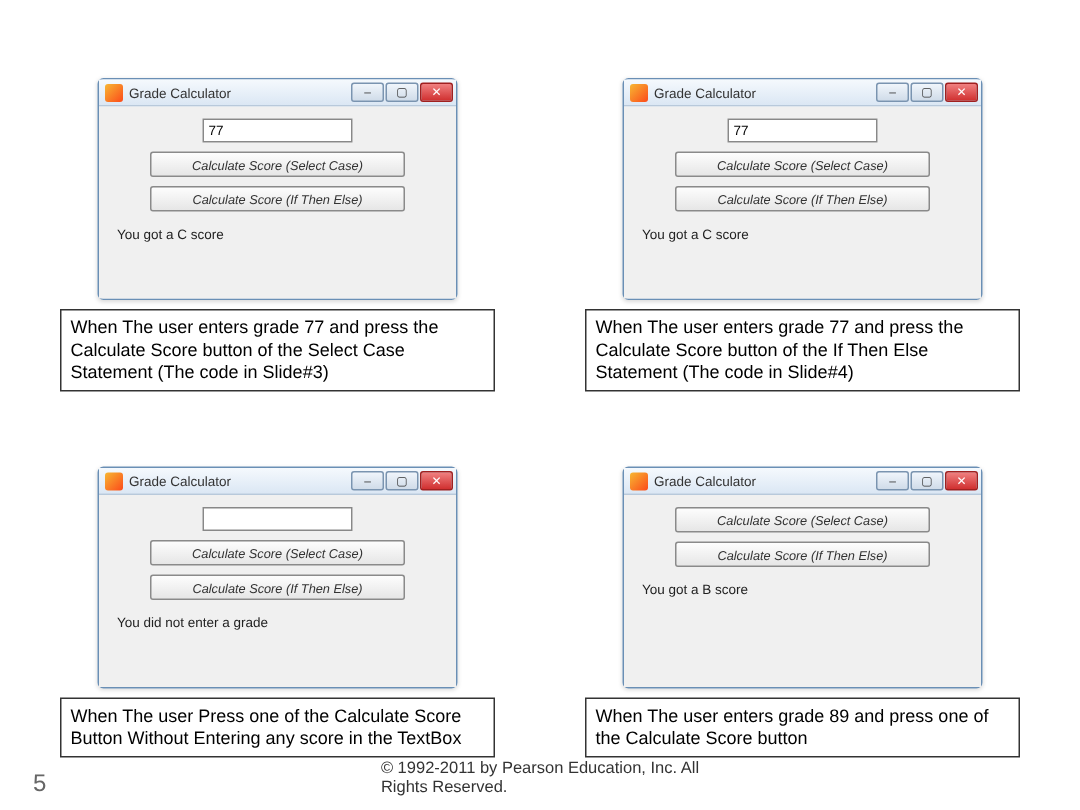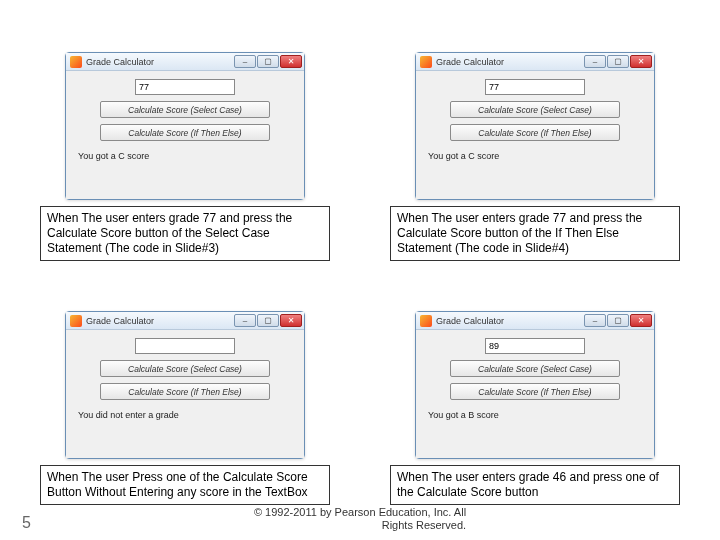--- a/index.html
+++ b/index.html
@@ -97,21 +97,21 @@
     left: 0; right: 0;
     display:flex;
     align-items:center;
   }
   .slidenum {
     position:absolute; left: 22px; bottom: 0;
     font-size: 16px; color:#666;
   }
   .copyright {
     margin: 0 auto;
-    text-align:right;
+    text-align:left;
     font-size: 11px;
     color:#333;
     line-height:1.2;
   }
 </style>
 </head>
 <body>
 
 <div class="grid">
 
@@ -189,32 +189,29 @@
       <div class="titlebar">
         <span class="app-icon"></span>
         <span class="title-text">Grade Calculator</span>
         <div class="winbtns">
           <div class="winbtn">–</div>
           <div class="winbtn">▢</div>
           <div class="winbtn close">✕</div>
         </div>
       </div>
       <div class="client">
-        <div class="inputbox">
-            <span>89</span>
-          </div>
         <div class="btn">Calculate Score (Select Case)</div>
         <div class="btn">Calculate Score (If Then Else)</div>
         <div class="result-text">You got a B score</div>
       </div>
     </div>
   </div>
 
   <div class="caption">When The user Press one of the Calculate Score Button Without Entering any score in the TextBox</div>
-  <div class="caption">When The user enters grade 46 and press one of the Calculate Score button</div>
+  <div class="caption">When The user enters grade 89 and press one of the Calculate Score button</div>
 
 </div>
 
 <div class="footer">
   <div class="slidenum">5</div>
   <div class="copyright">
     <span>© 1992-2011 by Pearson Education, Inc. All</span><br>
     <span>Rights Reserved.</span>
   </div>
 </div>

